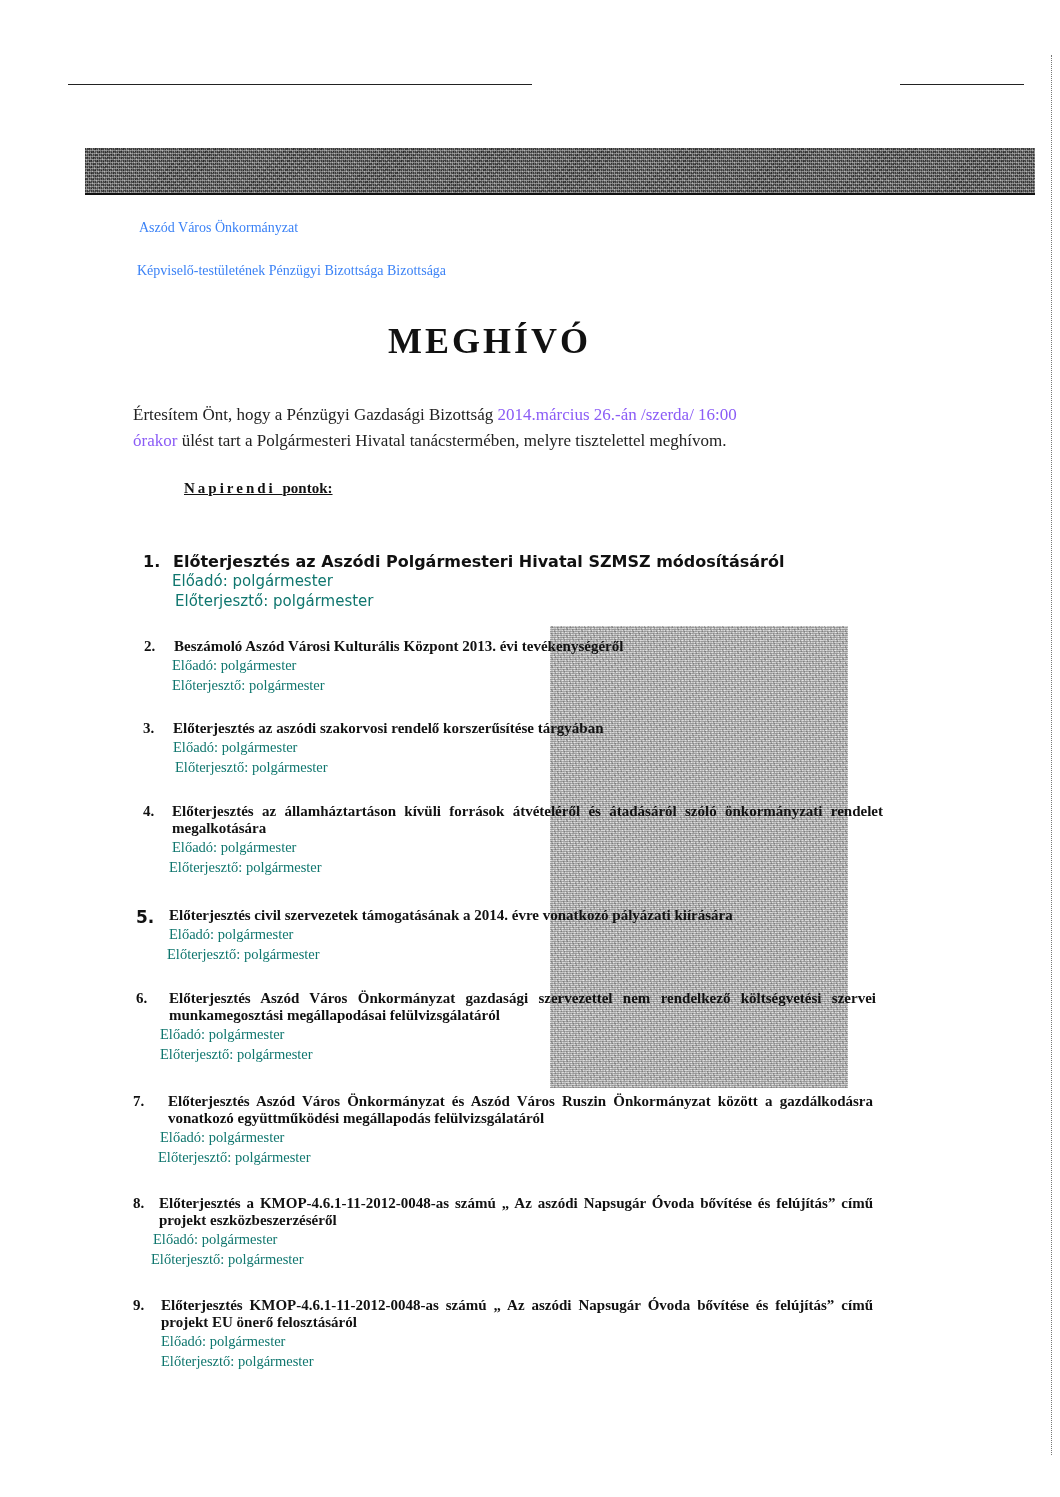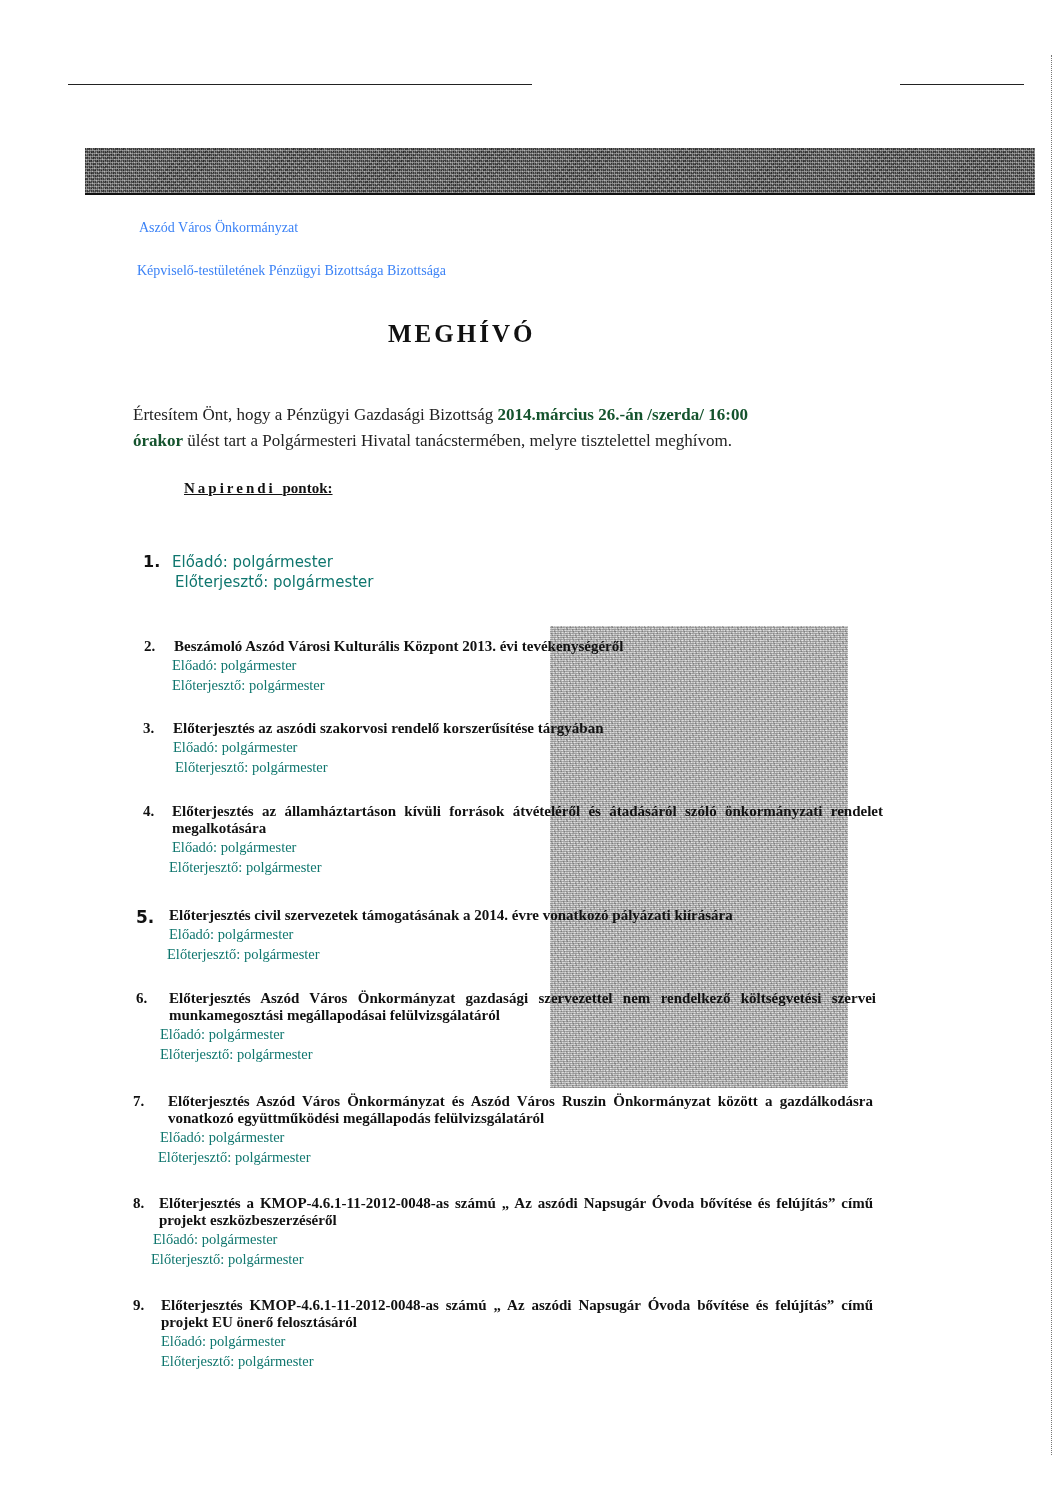--- a/index.html
+++ b/index.html
@@ -22,23 +22,23 @@
       background-color: #b8b8b8;
       background-image:
         repeating-linear-gradient(0deg, rgba(0,0,0,0.28) 0 1px, transparent 1px 2px),
         repeating-linear-gradient(90deg, rgba(255,255,255,0.45) 0 1px, transparent 1px 3px),
         repeating-linear-gradient(60deg, rgba(0,0,0,0.22) 0 1px, transparent 1px 4px),
         repeating-linear-gradient(-30deg, rgba(255,255,255,0.3) 0 1px, transparent 1px 5px);
       opacity: 0.85;
       z-index: 1;
     }
     .org { font-size: 14px; color: #3b82f6; }
-    .title { font-size: 25px; font-weight: bold; letter-spacing: 3px; color: #111; }
+    .title { font-size: 36px; font-weight: bold; letter-spacing: 3px; color: #111; }
     .intro { font-size: 17px; line-height: 26px; color: #222; width: 760px; }
-    .intro b { font-weight: bold; color: #14532d; }
+    .intro b { font-weight: normal; color: #8b5cf6; }
     .agenda-head { font-size: 15px; font-weight: bold; text-decoration: underline; letter-spacing: 3px; text-align: center; }
     .agenda-head .tight { letter-spacing: 0; }
     .item { position: absolute; width: 740px; }
     .item .num { position: absolute; left: 0; top: 0; font-weight: bold; }
     .item .txt { font-weight: bold; text-align: justify; }
     .item .role { font-size: 14.5px; color: #0f766e; line-height: 20px; }
     .sans { font-family: "DejaVu Sans", sans-serif; }
     .sans .num, .sans .txt { font-size: 16px; }
     .serif .num, .serif .txt { font-size: 15px; }
     .txt, .role { position: relative; z-index: 2; }
@@ -64,20 +64,21 @@
 </div>
 
 <div class="abs agenda-head" style="left:184px; top:480px;">
   <span>Napirendi </span><span class="tight">pontok:</span>
 </div>
 
 <div class="noise-patch"></div>
 
 <div class="item sans" style="left:143px; top:552px;">
   <span class="num">1.</span>
+  <div class="txt" style="margin-left:30px;">Előterjesztés  az Aszódi Polgármesteri Hivatal SZMSZ módosításáról</div>
   <div class="role" style="margin-left:29px; font-size:15px;">Előadó: polgármester</div>
   <div class="role" style="margin-left:32px; font-size:15px;">Előterjesztő: polgármester</div>
 </div>
 
 <div class="item serif" style="left:144px; top:638px;">
   <span class="num">2.</span>
   <div class="txt" style="margin-left:30px;">Beszámoló Aszód Városi Kulturális Központ 2013. évi tevékenységéről</div>
   <div class="role" style="margin-left:28px;">Előadó: polgármester</div>
   <div class="role" style="margin-left:28px;">Előterjesztő: polgármester</div>
 </div>

